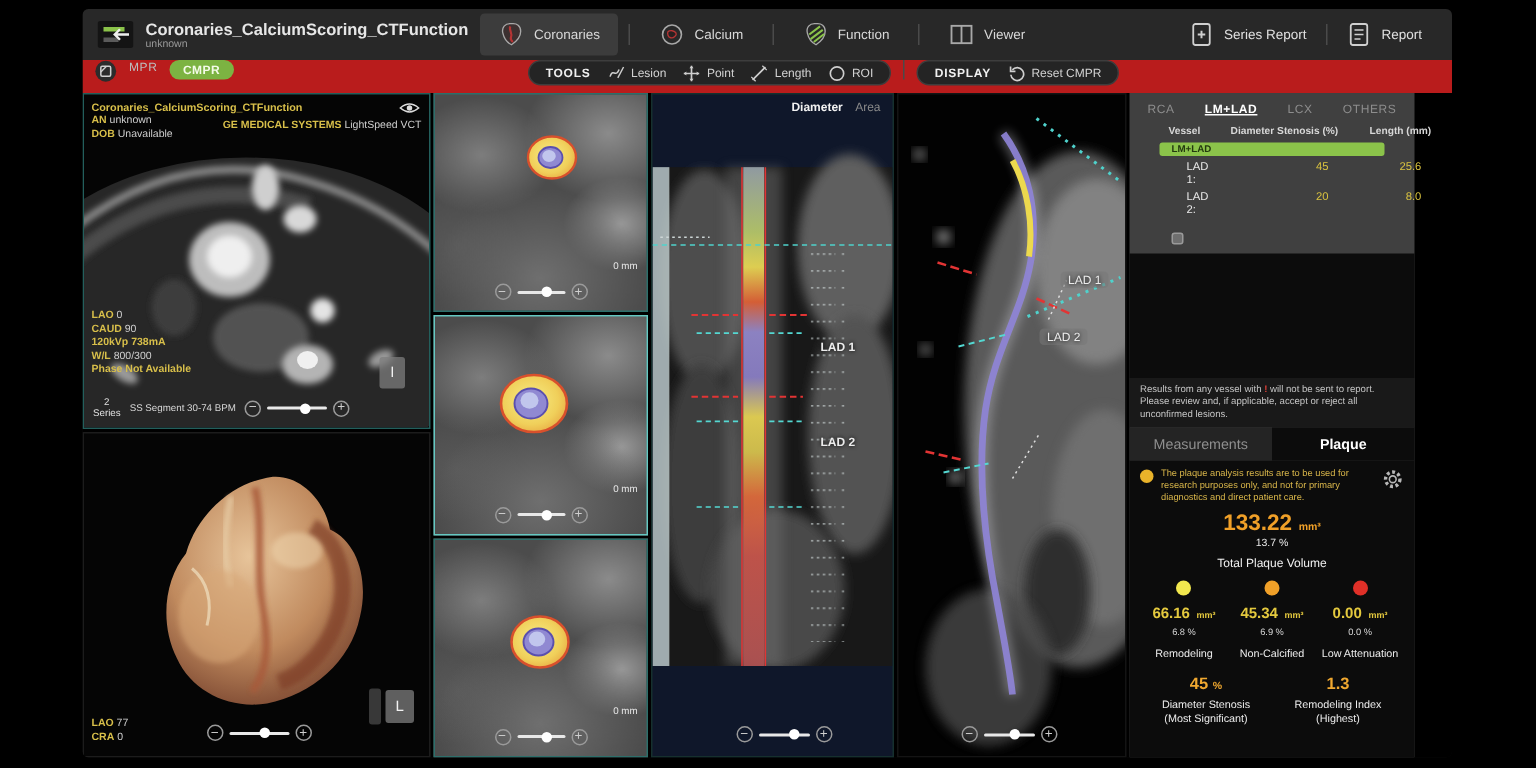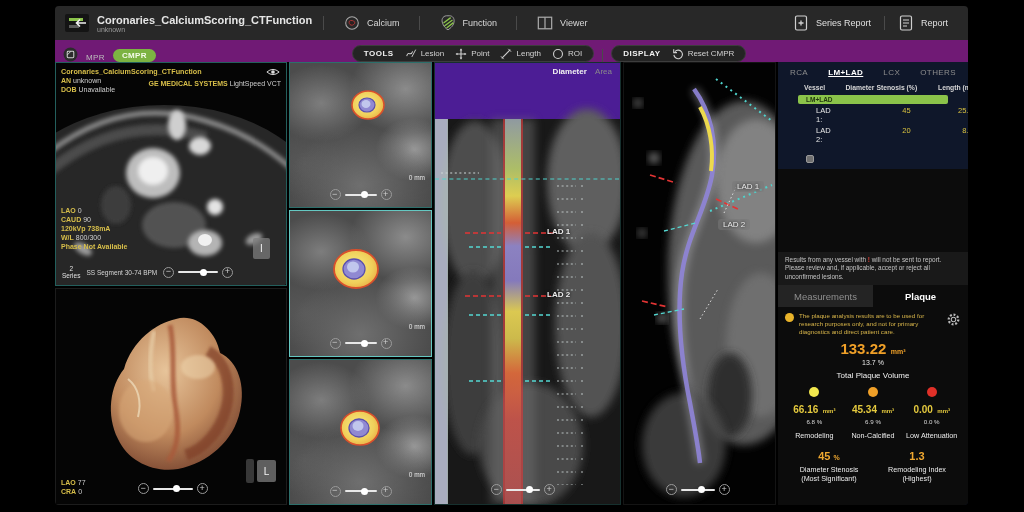--- a/index.html
+++ b/index.html
@@ -15,38 +15,38 @@
   .study-txt .t2 { color:#9a9a9a; font-size:7px; }
   .navtabs { display:flex; align-items:center; gap:4px; }
   .navtab { display:flex; align-items:center; gap:6px; color:#d8d8d8; font-size:9px;
     padding:5px 12px; border-radius:3px; cursor:pointer; }
   .navtab.active { background:#3c3c3c; }
   .navsep { width:1px; height:14px; background:#4a4a4a; margin:0 3px; }
   .topbar .grow { flex:1; }
   .repbtn { display:flex; align-items:center; gap:7px; color:#e0e0e0; font-size:9px; padding:4px 10px; cursor:pointer; }
 
   
-  .toolbar { height:22px; background:#701a75; display:flex; align-items:flex-end; padding:0 8px; gap:8px; }
+  .toolbar { height:22px; background:#b91c1c; display:flex; align-items:flex-start; padding:0 8px; gap:8px; }
   .mpr-lbl { color:#bdbdbd; font-size:8px; letter-spacing:.4px; }
   .pill { background:#7cb342; color:#f4fbe8; font-size:8px; font-weight:bold;
     padding:2px 9px; border-radius:9px; letter-spacing:.3px; }
   .tspacer { width:180px; }
   .tgroup { display:flex; align-items:center; gap:11px; background:#242424;
     border:1px solid #3d3d3d; border-radius:11px; padding:2px 11px; height:17px; }
   .tg-title { color:#f0f0f0; font-size:8px; font-weight:bold; letter-spacing:.5px; }
   .titem { display:flex; align-items:center; gap:4px; color:#d2d2d2; font-size:8px; cursor:pointer; }
   .tsep { width:1px; height:13px; background:#4a4a4a; }
 
   
   .content { display:flex; height:443px; background:#000; gap:2px; }
   .col-left { width:232px; display:flex; flex-direction:column; gap:2px; }
   .col-cross { width:143px; display:flex; flex-direction:column; }
-  .col-straight { width:187px; position:relative; background:#4c1d95; border:1px solid #16302e; }
+  .col-straight { width:162px; position:relative; background:#0f172a; border:1px solid #16302e; }
   .col-curved { width:153px; position:relative; background:#020202; border:1px solid #141414; }
-  .col-right { width:190px; background:#0f172a; display:flex; flex-direction:column; }
+  .col-right { width:190px; background:#404040; display:flex; flex-direction:column; }
 
   .panel { position:relative; background:#050505; overflow:hidden; }
   .axial { height:224px; border:1px solid #235f5c; }
   .volume { height:217px; border:1px solid #1c1c1c; }
   .panel svg.fill { position:absolute; inset:0; width:100%; height:100%; }
 
   
   .ov { position:absolute; font-size:7px; line-height:9px; }
   .yl { color:#d8bf4a; font-weight:bold; }
   .wv { color:#cfcfcf; }
@@ -165,20 +165,29 @@
           <path d="M21 9 L12 9 M15 5.5 L11.5 9 L15 12.5" stroke="#efefef" stroke-width="1.6" fill="none"></path>
         </svg>
       </span>
       <span class="study-txt">
         <div class="t1">Coronaries_CalciumScoring_CTFunction</div>
         <div class="t2">unknown</div>
       </span>
     </div>
 
     <nav class="navtabs">
+      <div class="navtab active">
+        <span>
+          <svg class="icon-svg" width="18" height="18" viewBox="0 0 20 20">
+            <path d="M10 2 C5 1.4 2.6 5 3.6 9 C4.6 13.6 8 16.6 10 17.6 C13 15.6 16.8 12.6 16.8 7.6 C16.8 3.6 14 1.4 10 2 Z" fill="#3c3030" stroke="#a8a8a8" stroke-width="1"></path>
+            <path d="M9 4 C8 7 11 9 9.6 12 C9 13.4 10.4 15 11 15.6" stroke="#b53434" stroke-width="1.6" fill="none"></path>
+          </svg>
+        </span>
+        <span>Coronaries</span>
+      </div>
       <span class="navsep"></span>
       <div class="navtab">
         <span>
           <svg class="icon-svg" width="18" height="18" viewBox="0 0 20 20">
             <circle cx="10" cy="10" r="7" fill="none" stroke="#a8a8a8" stroke-width="1.2"></circle>
             <path d="M7 8 C8.4 6.6 12 7 13 9 C13.8 10.6 11 13 9 12.4 C7 11.8 6.4 9.4 7 8 Z" fill="#2a2020" stroke="#b53434" stroke-width="1"></path>
           </svg>
         </span>
         <span>Calcium</span>
       </div>

